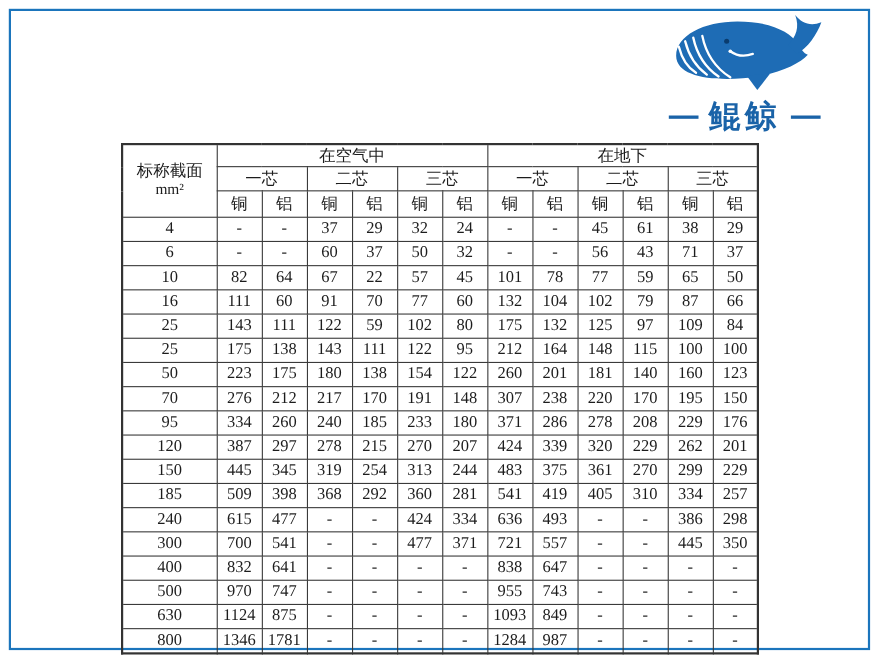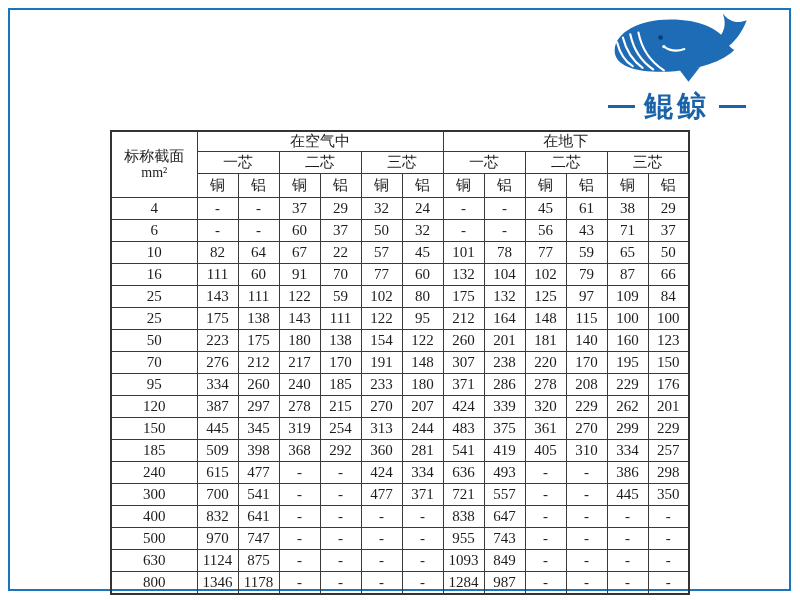--- a/index.html
+++ b/index.html
@@ -374,21 +374,21 @@
         <td class="value-cell">1093</td>
         <td class="value-cell">849</td>
         <td class="value-cell">-</td>
         <td class="value-cell">-</td>
         <td class="value-cell">-</td>
         <td class="value-cell">-</td>
       </tr>
       <tr>
         <td class="size-cell">800</td>
         <td class="value-cell">1346</td>
-        <td class="value-cell">1178</td>
+        <td class="value-cell">1781</td>
         <td class="value-cell">-</td>
         <td class="value-cell">-</td>
         <td class="value-cell">-</td>
         <td class="value-cell">-</td>
         <td class="value-cell">1284</td>
         <td class="value-cell">987</td>
         <td class="value-cell">-</td>
         <td class="value-cell">-</td>
         <td class="value-cell">-</td>
         <td class="value-cell">-</td>

